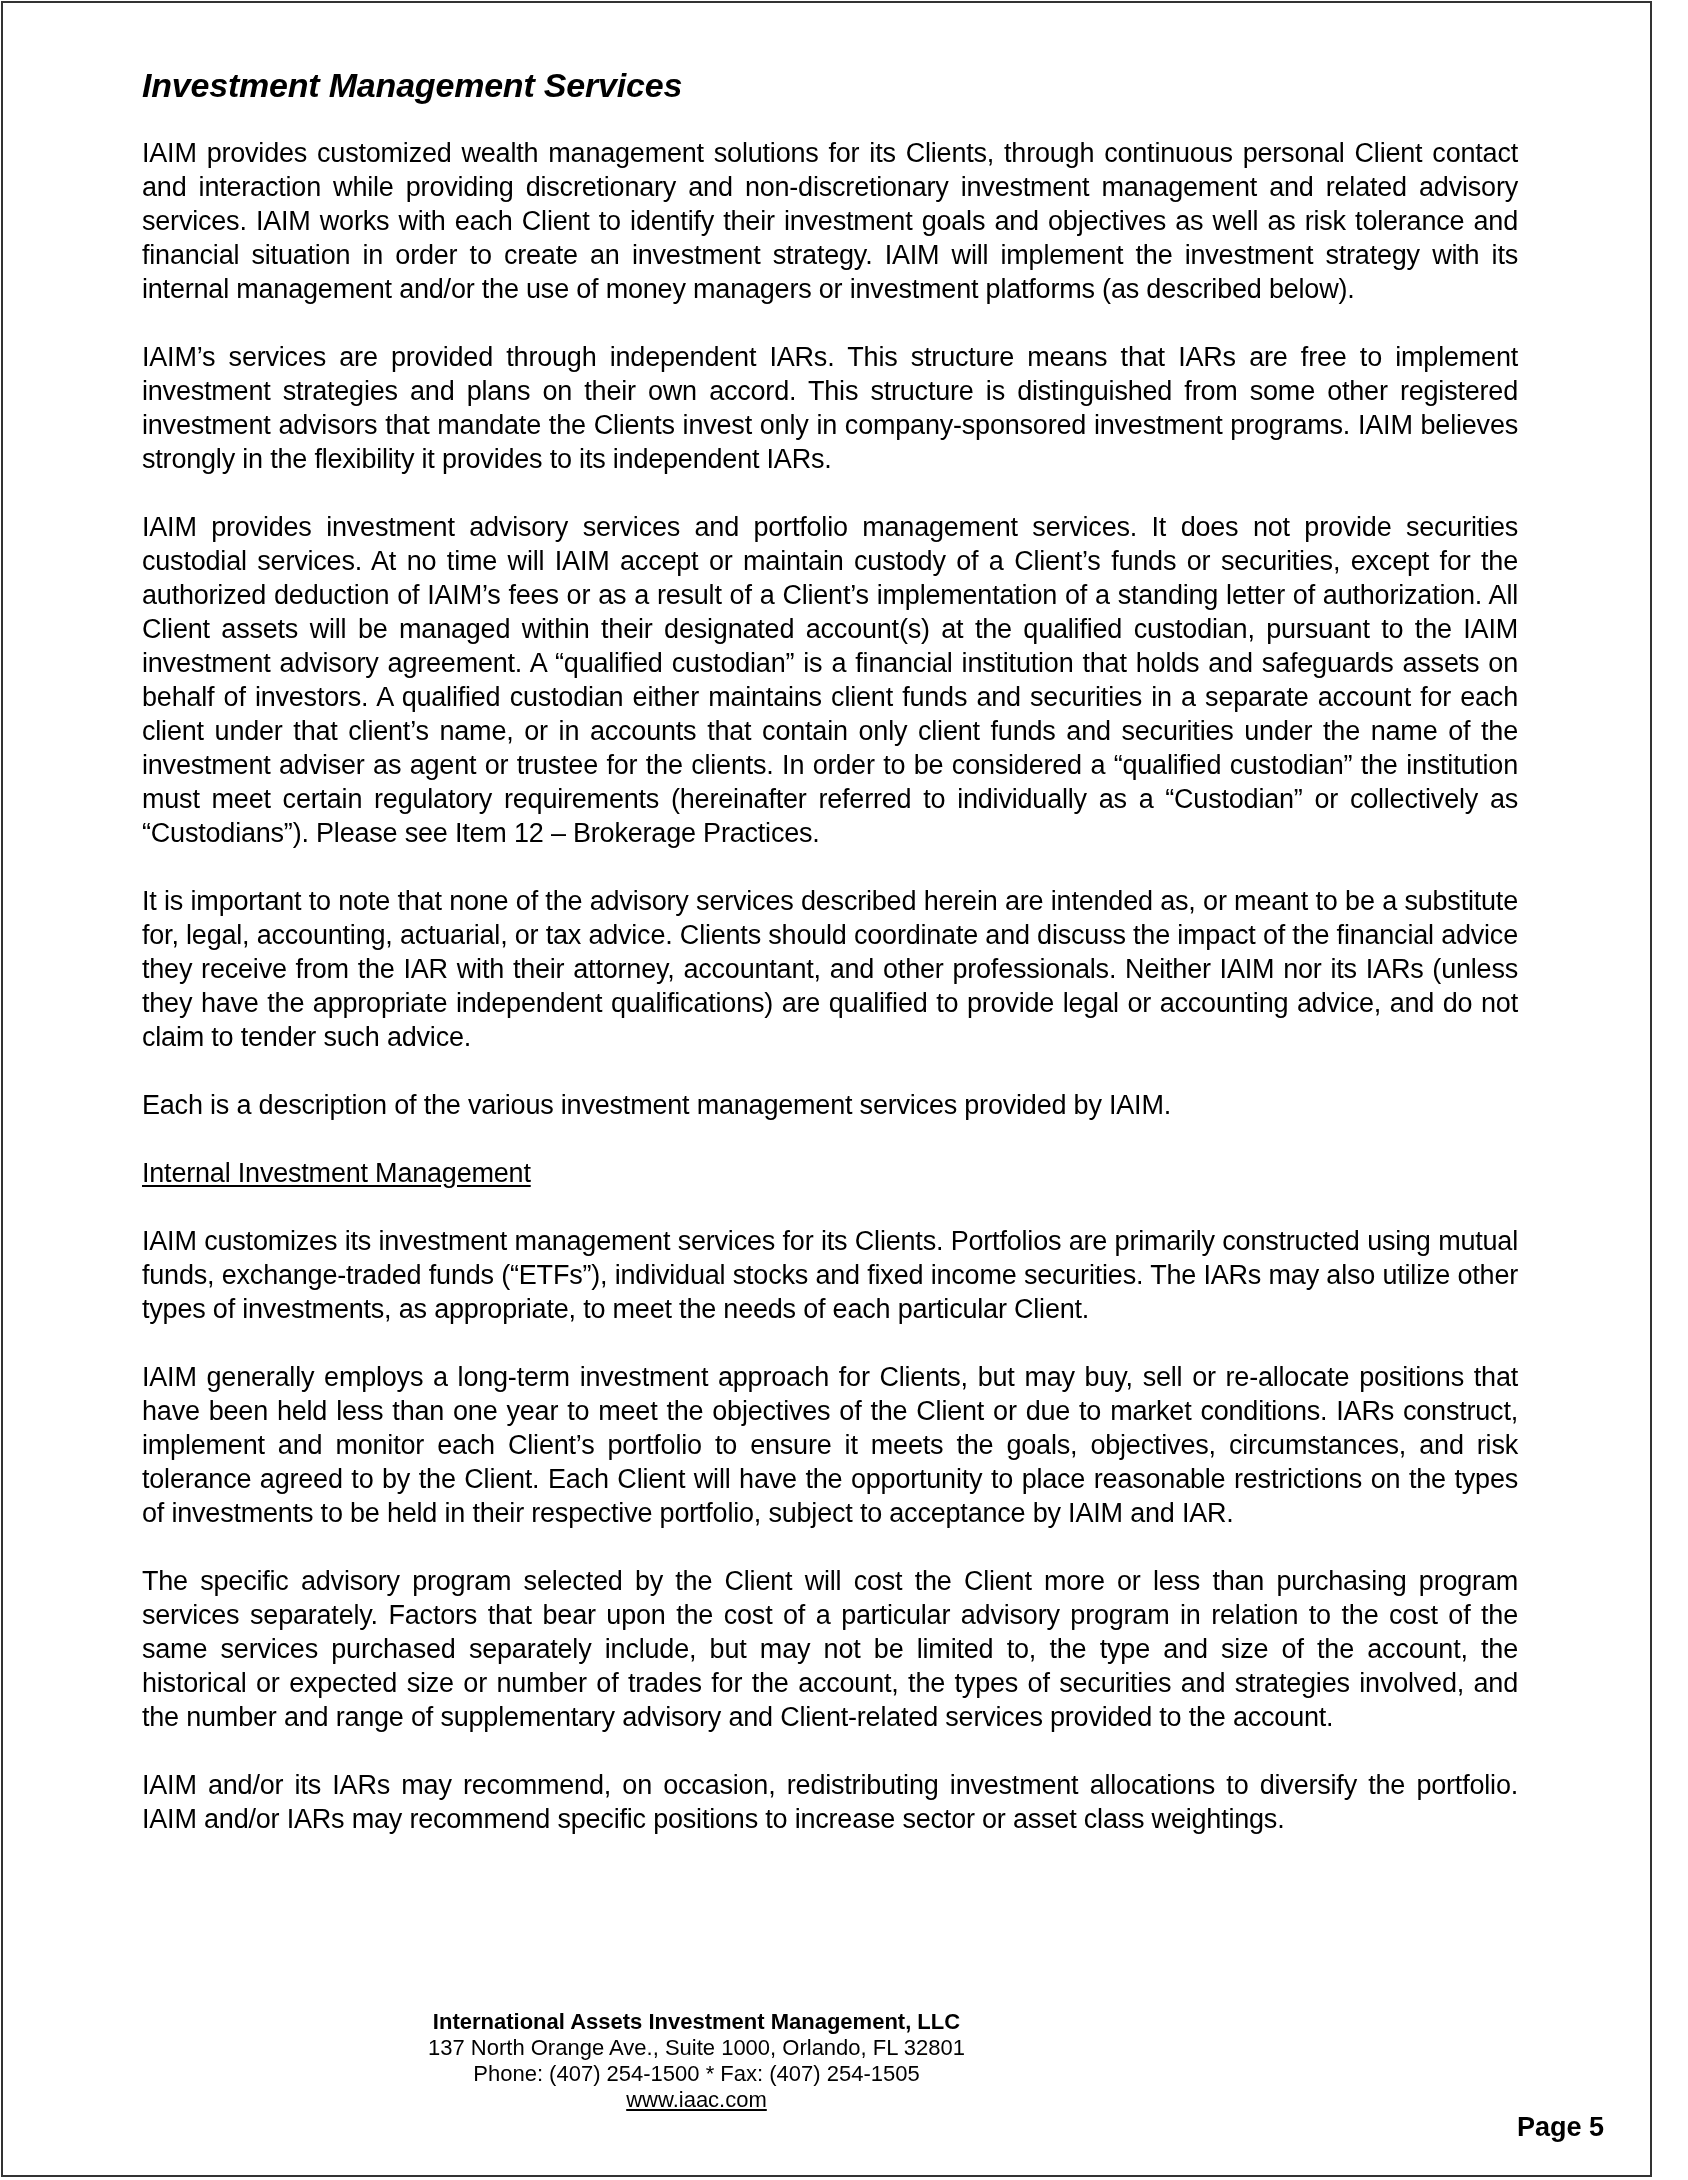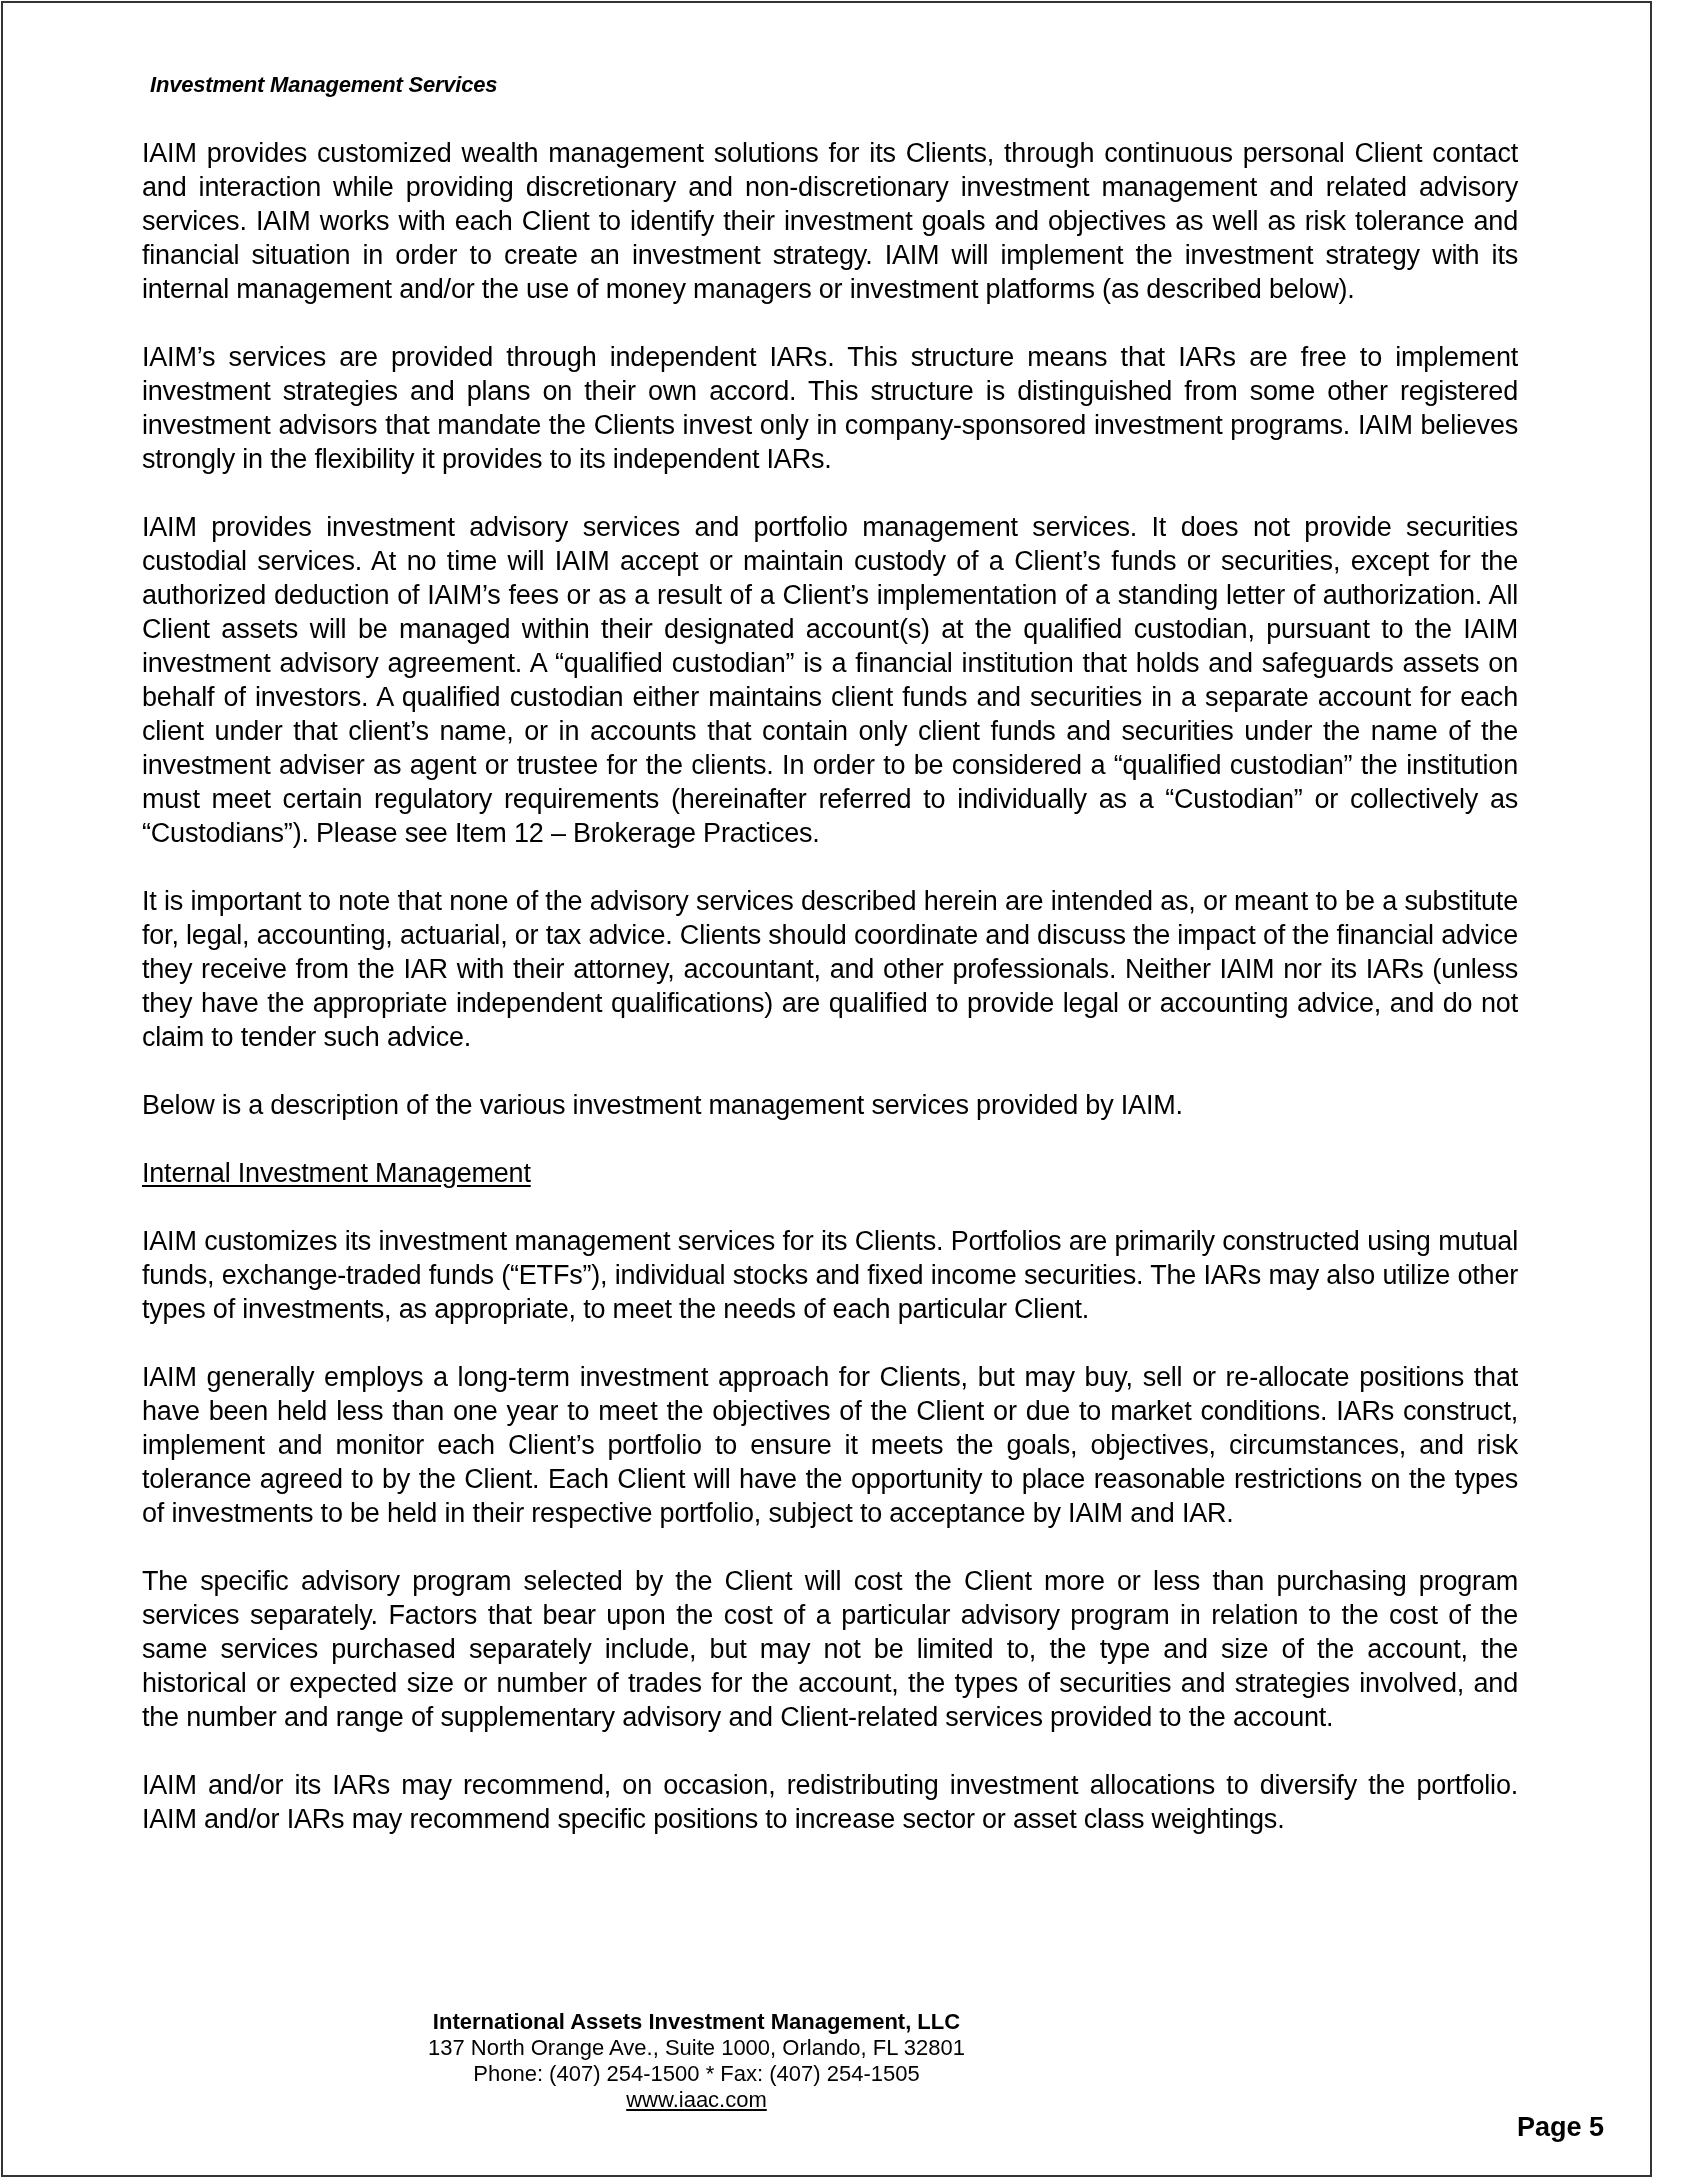--- a/index.html
+++ b/index.html
@@ -30,22 +30,22 @@
       left: 142px;
       top: 68px;
       width: 1376px;
       font-size: 27px;
       line-height: 34px;
       letter-spacing: -0.2px;
     }
     .section-title {
       font-weight: bold;
       font-style: italic;
-      margin: 0 0 34px 8px;
-      font-size: 22px;
+      margin: 0 0 34px 0;
+      font-size: 34px;
       line-height: 34px;
     }
     .para {
       margin: 0 0 34px 0;
       text-align: justify;
       text-align-last: left;
     }
     .subheading {
       text-decoration: underline;
       text-underline-offset: 3.4px;
@@ -80,21 +80,21 @@
 
 <div class="page-frame"></div>
 
 <div class="content">
   <div class="section-title">Investment Management Services</div>
 
   <p class="para">IAIM provides customized wealth management solutions for its Clients, through continuous personal Client contact and interaction while providing discretionary and non-discretionary investment management and related advisory services. IAIM works with each Client to identify their investment goals and objectives as well as risk tolerance and financial situation in order to create an investment strategy. IAIM will implement the investment strategy with its internal management and/or the use of money managers or investment platforms (as described below).</p>
   <p class="para">IAIM’s services are provided through independent IARs. This structure means that IARs are free to implement investment strategies and plans on their own accord. This structure is distinguished from some other registered investment advisors that mandate the Clients invest only in company-sponsored investment programs. IAIM believes strongly in the flexibility it provides to its independent IARs.</p>
   <p class="para">IAIM provides investment advisory services and portfolio management services. It does not provide securities custodial services. At no time will IAIM accept or maintain custody of a Client’s funds or securities, except for the authorized deduction of IAIM’s fees or as a result of a Client’s implementation of a standing letter of authorization. All Client assets will be managed within their designated account(s) at the qualified custodian, pursuant to the IAIM investment advisory agreement. A “qualified custodian” is a financial institution that holds and safeguards assets on behalf of investors. A qualified custodian either maintains client funds and securities in a separate account for each client under that client’s name, or in accounts that contain only client funds and securities under the name of the investment adviser as agent or trustee for the clients. In order to be considered a “qualified custodian” the institution must meet certain regulatory requirements (hereinafter referred to individually as a “Custodian” or collectively as “Custodians”). Please see Item 12 – Brokerage Practices.</p>
   <p class="para">It is important to note that none of the advisory services described herein are intended as, or meant to be a substitute for, legal, accounting, actuarial, or tax advice. Clients should coordinate and discuss the impact of the financial advice they receive from the IAR with their attorney, accountant, and other professionals. Neither IAIM nor its IARs (unless they have the appropriate independent qualifications) are qualified to provide legal or accounting advice, and do not claim to tender such advice.</p>
-  <p class="para">Below is a description of the various investment management services provided by IAIM.</p>
+  <p class="para">Each is a description of the various investment management services provided by IAIM.</p>
 
   <div class="subheading">Internal Investment Management</div>
 
   <p class="para">IAIM customizes its investment management services for its Clients. Portfolios are primarily constructed using mutual funds, exchange-traded funds (“ETFs”), individual stocks and fixed income securities. The IARs may also utilize other types of investments, as appropriate, to meet the needs of each particular Client.</p>
   <p class="para">IAIM generally employs a long-term investment approach for Clients, but may buy, sell or re-allocate positions that have been held less than one year to meet the objectives of the Client or due to market conditions. IARs construct, implement and monitor each Client’s portfolio to ensure it meets the goals, objectives, circumstances, and risk tolerance agreed to by the Client. Each Client will have the opportunity to place reasonable restrictions on the types of investments to be held in their respective portfolio, subject to acceptance by IAIM and IAR.</p>
   <p class="para">The specific advisory program selected by the Client will cost the Client more or less than purchasing program services separately. Factors that bear upon the cost of a particular advisory program in relation to the cost of the same services purchased separately include, but may not be limited to, the type and size of the account, the historical or expected size or number of trades for the account, the types of securities and strategies involved, and the number and range of supplementary advisory and Client-related services provided to the account.</p>
   <p class="para">IAIM and/or its IARs may recommend, on occasion, redistributing investment allocations to diversify the portfolio. IAIM and/or IARs may recommend specific positions to increase sector or asset class weightings.</p>
 </div>
 
 <div class="footer">

